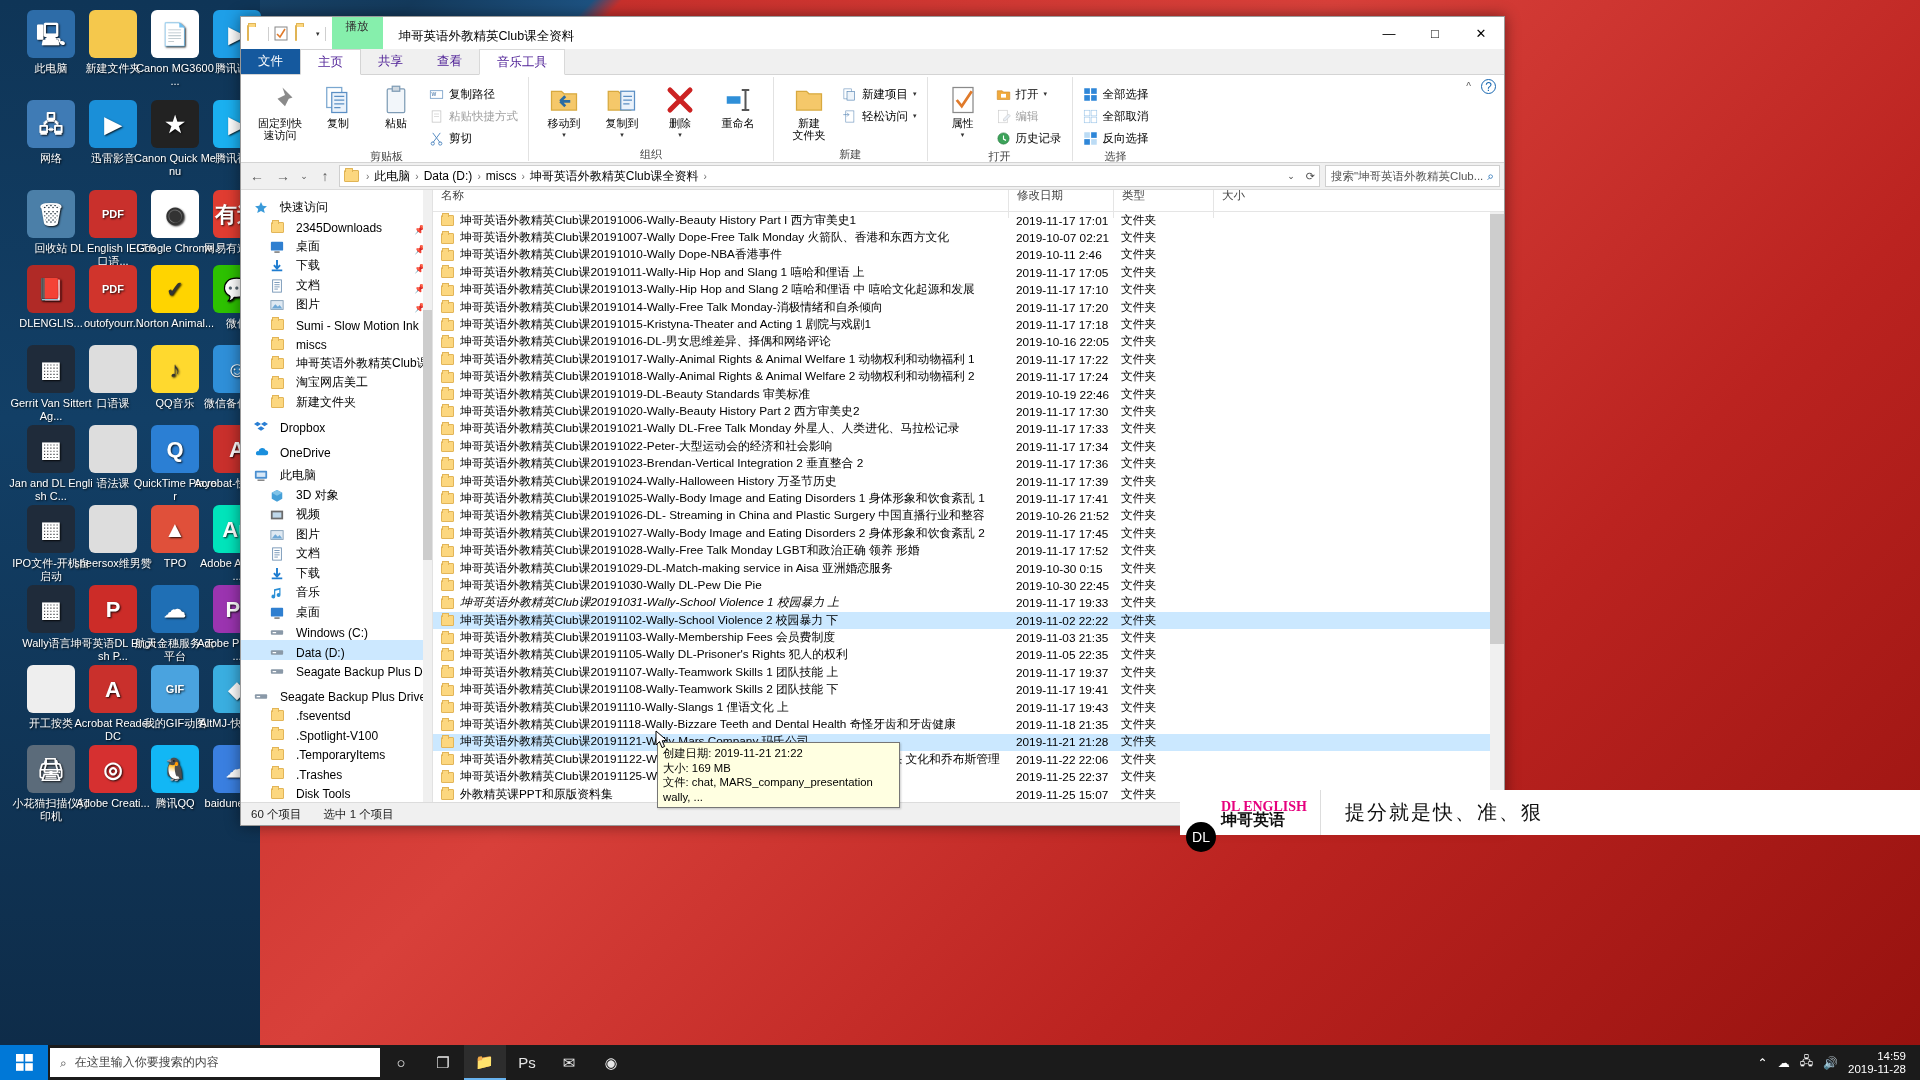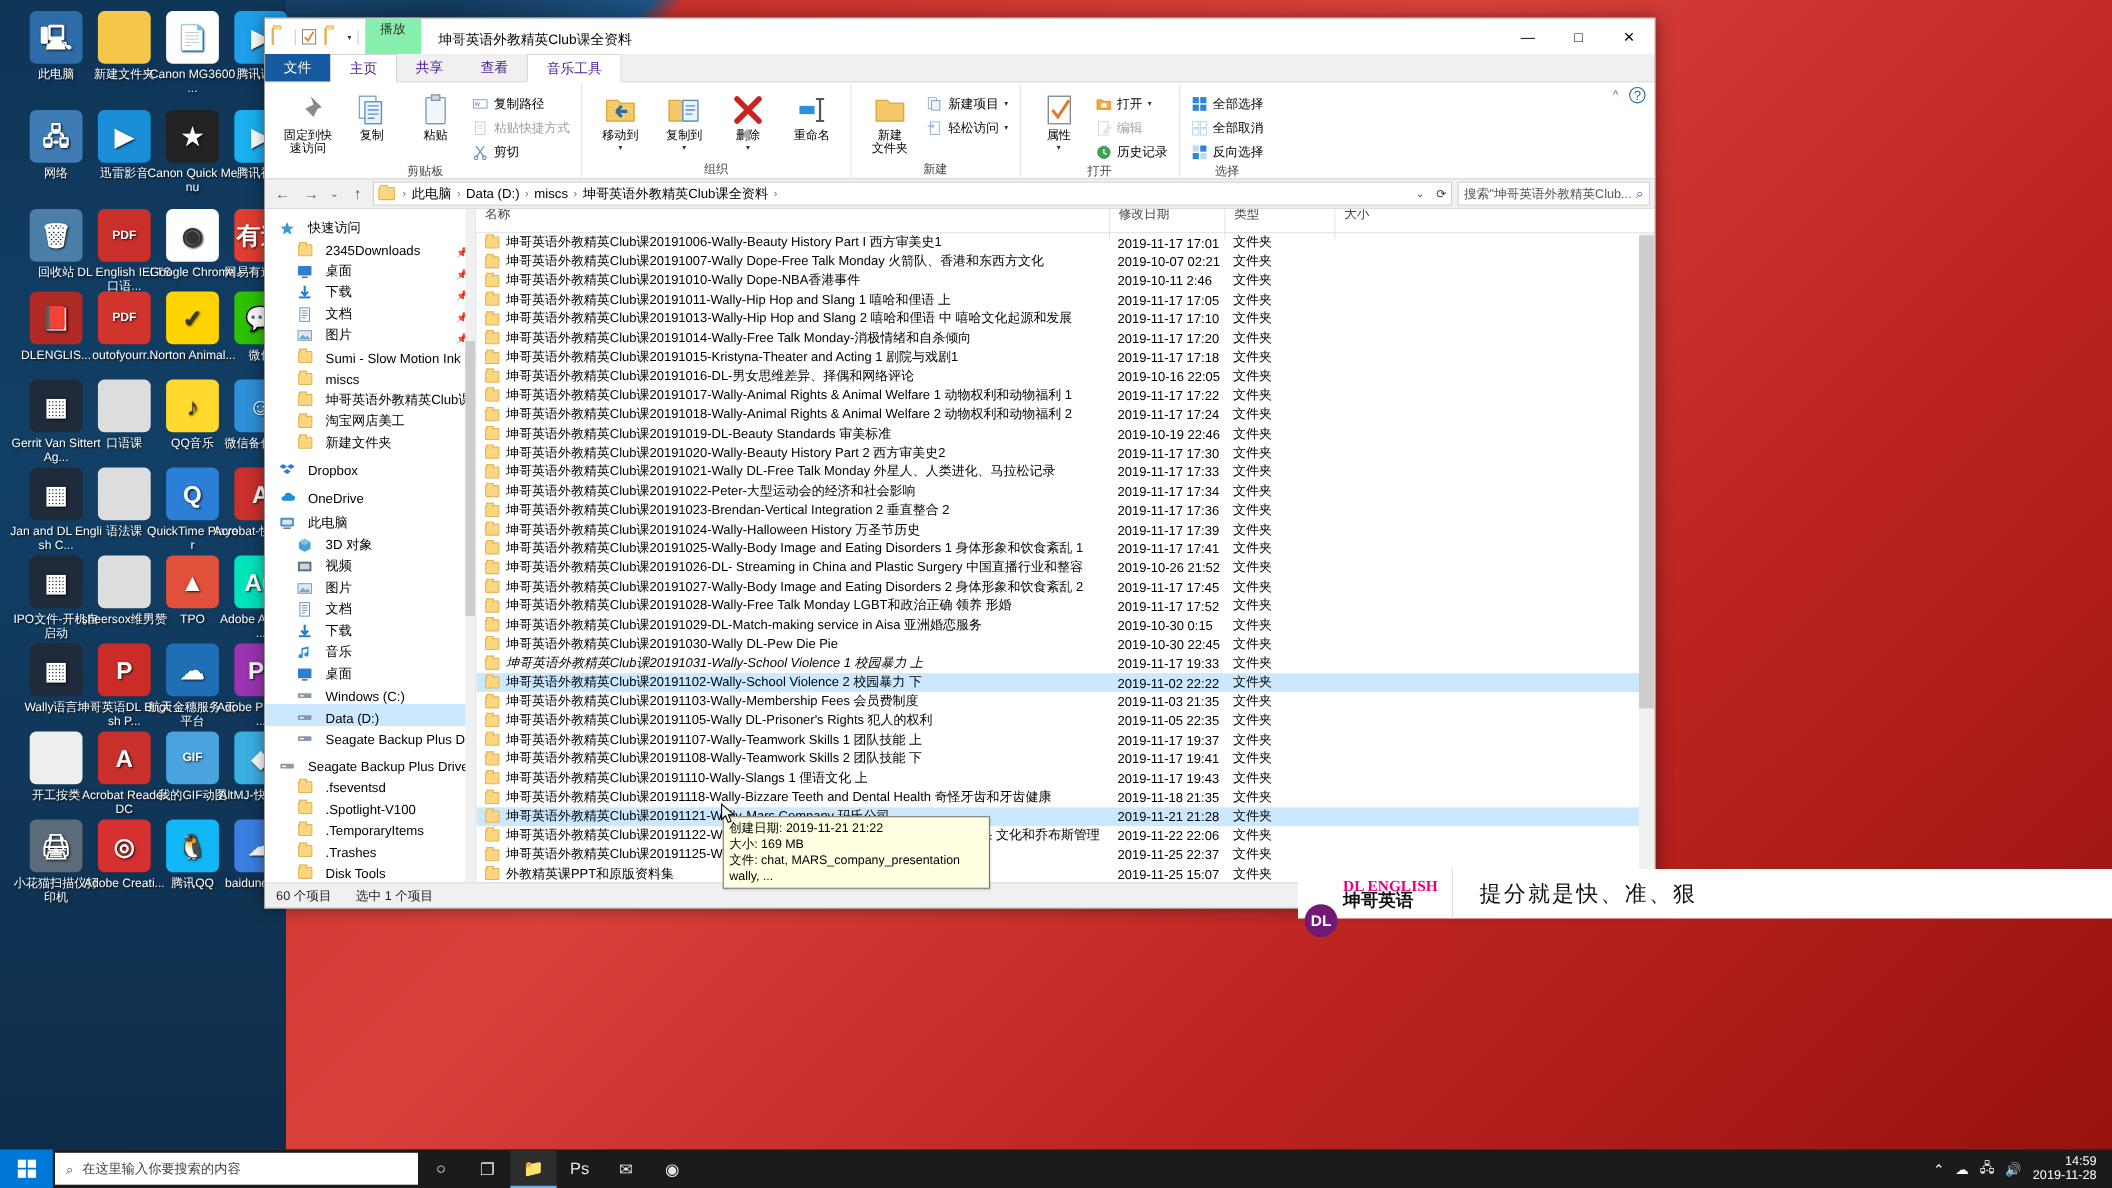--- a/index.html
+++ b/index.html
@@ -1245,21 +1245,21 @@
   <div>文件: chat, MARS_company_presentation wally, ...</div>
 </div>
 <div id="cursor">
   <svg width="14" height="20" viewBox="0 0 14 20">
       <path d="M1 1 L1 15 L4.5 11.6 L7 17.6 L9.6 16.5 L7.2 10.8 L12 10.6 Z" fill="#fff" stroke="#000" stroke-width="1"></path>
     </svg>
 </div>
 
 <div id="banner">
   <div id="banner-logo">
-    <span style="width:30px;height:30px;background:#701a75;border-radius:50%;display:inline-flex;align-items:center;justify-content:center;color:#fff;font-size:14px;font-weight:bold;margin-top:48px;">DL</span>
+    <span style="width:30px;height:30px;background:#000000;border-radius:50%;display:inline-flex;align-items:center;justify-content:center;color:#fff;font-size:14px;font-weight:normal;margin-top:48px;">DL</span>
     <span style="display:flex;flex-direction:column;line-height:13px;">
       <span style="font-size:14px;color:#e6007e;font-weight:bold;font-family:Liberation Serif, serif;">DL ENGLISH</span>
       <span style="font-size:16px;color:#111;font-weight:bold;">坤哥英语</span>
     </span>
   </div>
   <div id="banner-text">提分就是快、准、狠</div>
 </div>
 
 <div id="taskbar">
   <div id="startbtn">

